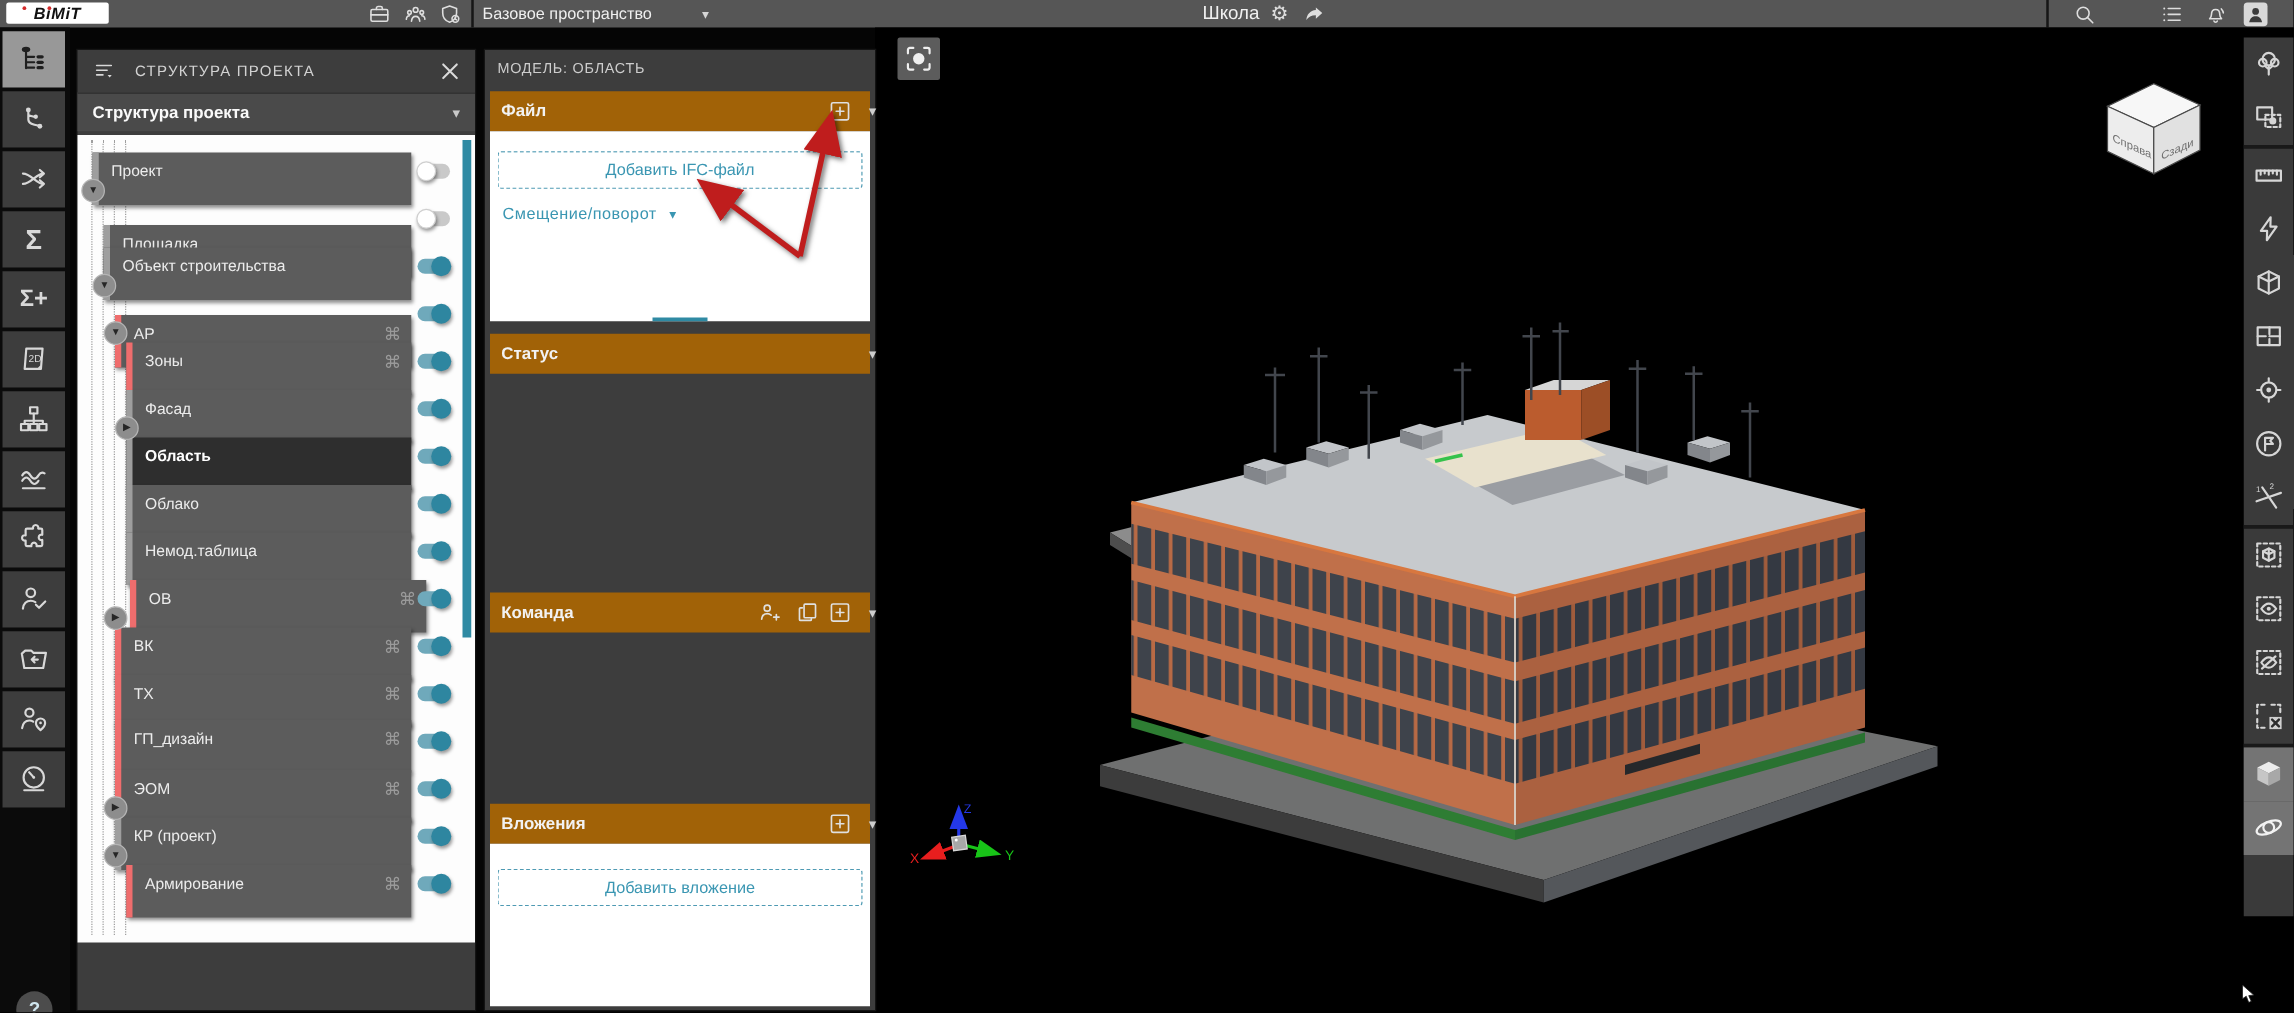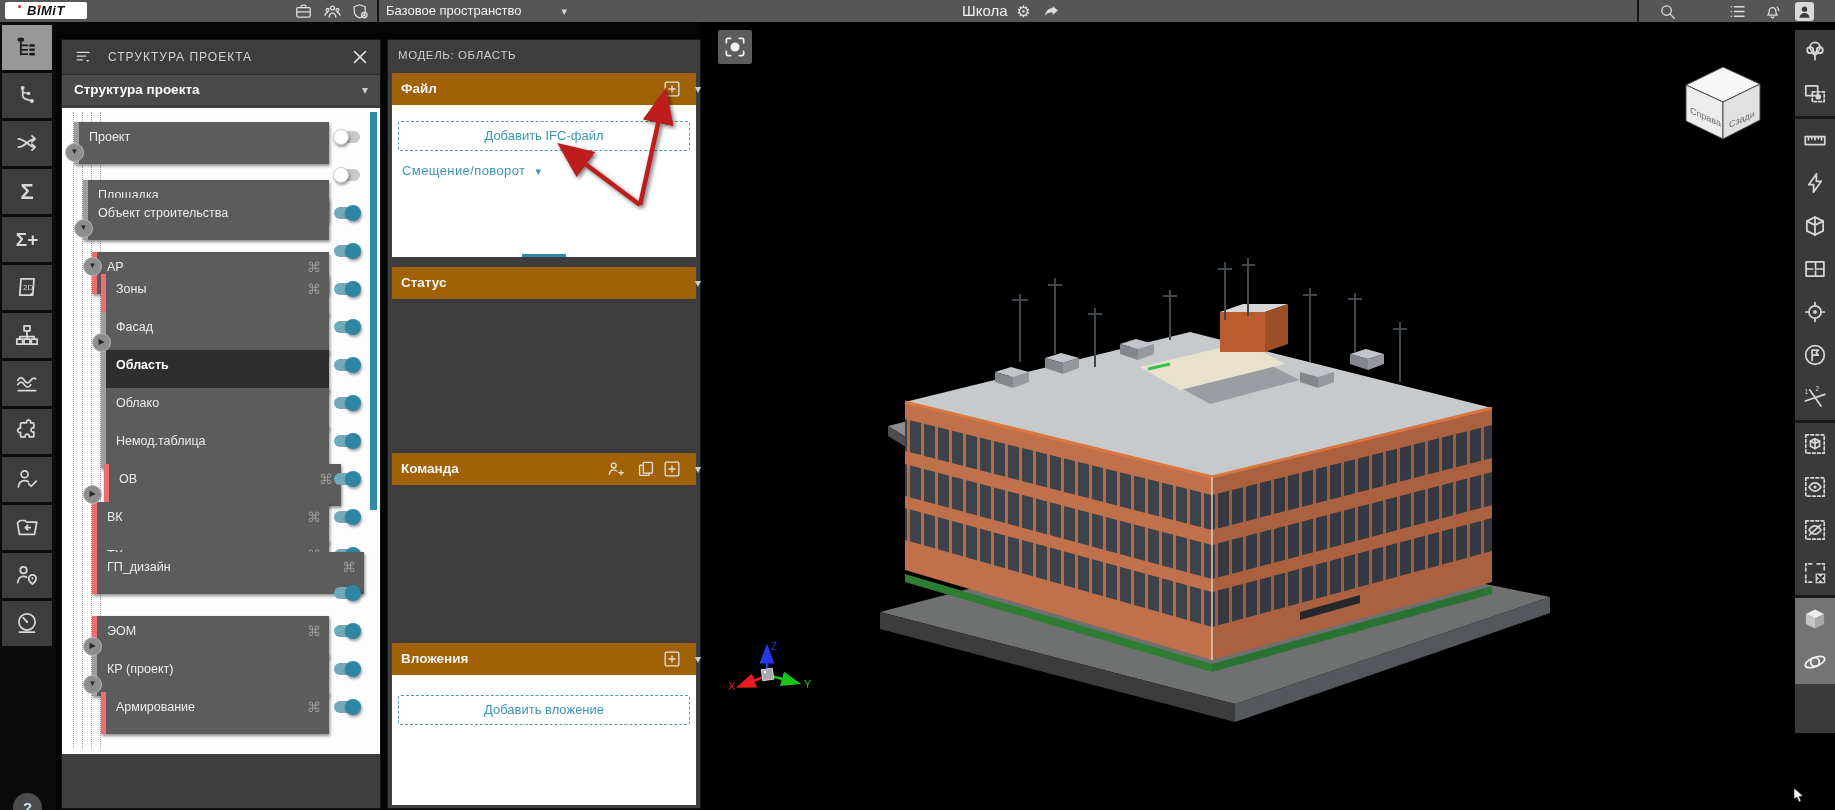--- a/index.html
+++ b/index.html
@@ -523,21 +523,21 @@
           <div class="tgl on" style="left: 272px; top: 403px;">
             <span class="knob"></span>
           </div>
           <div class="pill red" style="left: 30px; top: 432px; width: 232px;">
             <span class="lbl">ТХ</span>
             <span class="frz">⌘</span>
           </div>
           <div class="tgl on" style="left: 272px; top: 441px;">
             <span class="knob"></span>
           </div>
-          <div class="pill red" style="left: 30px; top: 444px; width: 232px; padding-left: 35px;">
+          <div class="pill red" style="left: 30px; top: 468px; width: 232px;">
             <span class="lbl">ГП_дизайн</span>
             <span class="frz">⌘</span>
           </div>
           <div class="tgl on" style="left: 272px; top: 479px;">
             <span class="knob"></span>
           </div>
           <div class="pill red" style="left: 30px; top: 508px; width: 232px;">
             <span class="lbl">ЭОМ</span>
             <span class="frz">⌘</span>
           </div>
@@ -585,21 +585,21 @@
       </div>
     </div>
 
     <div class="sec" style="top:227px">
       <div class="sec-h">
         <span class="t">Статус</span>
         <div class="sec-ic caret" style="left:296px">▾</div>
       </div>
     </div>
 
-    <div class="sec" style="top:413px">
+    <div class="sec" style="top:434px">
       <div class="sec-h">
         <span class="t">Команда</span>
         <div class="sec-ic" style="left:214px"><svg viewBox="0 0 24 24" fill="none" stroke="currentColor" stroke-width="1.6" stroke-linecap="round" stroke-linejoin="round">
               <circle cx="9.3" cy="7.8" r="2.9"></circle>
               <path d="M4 18.3c.4-3.5 2.6-5.3 5.3-5.3 1.5 0 2.8.6 3.8 1.6"></path>
               <path d="M15.5 16.5h5.2M18.1 13.9v5.2"></path>
             </svg></div>
         <div class="sec-ic" style="left:244px"><svg viewBox="0 0 24 24" fill="none" stroke="currentColor" stroke-width="1.6" stroke-linecap="round" stroke-linejoin="round">
               <rect x="8.7" y="4" width="11" height="13" rx="1"></rect>
               <path d="M15.7 17v1.6a1 1 0 0 1-1 1H5.3a1 1 0 0 1-1-1V8.5a1 1 0 0 1 1-1h1.8"></path>

